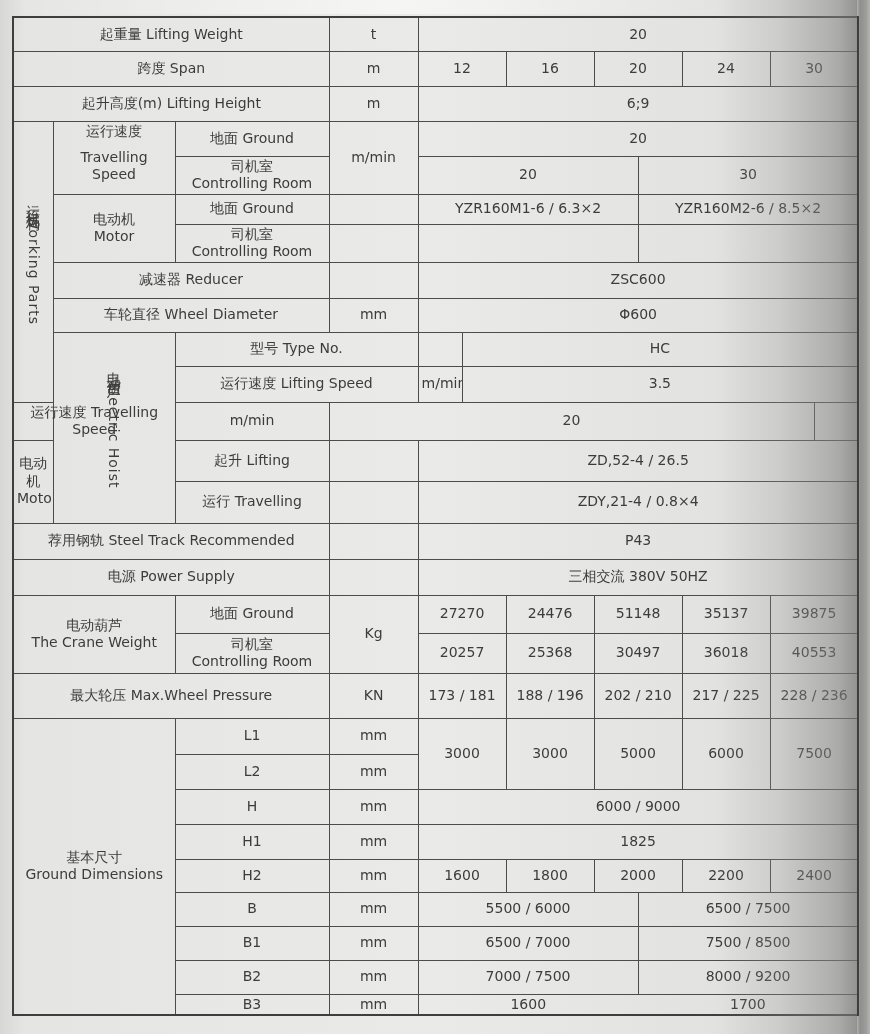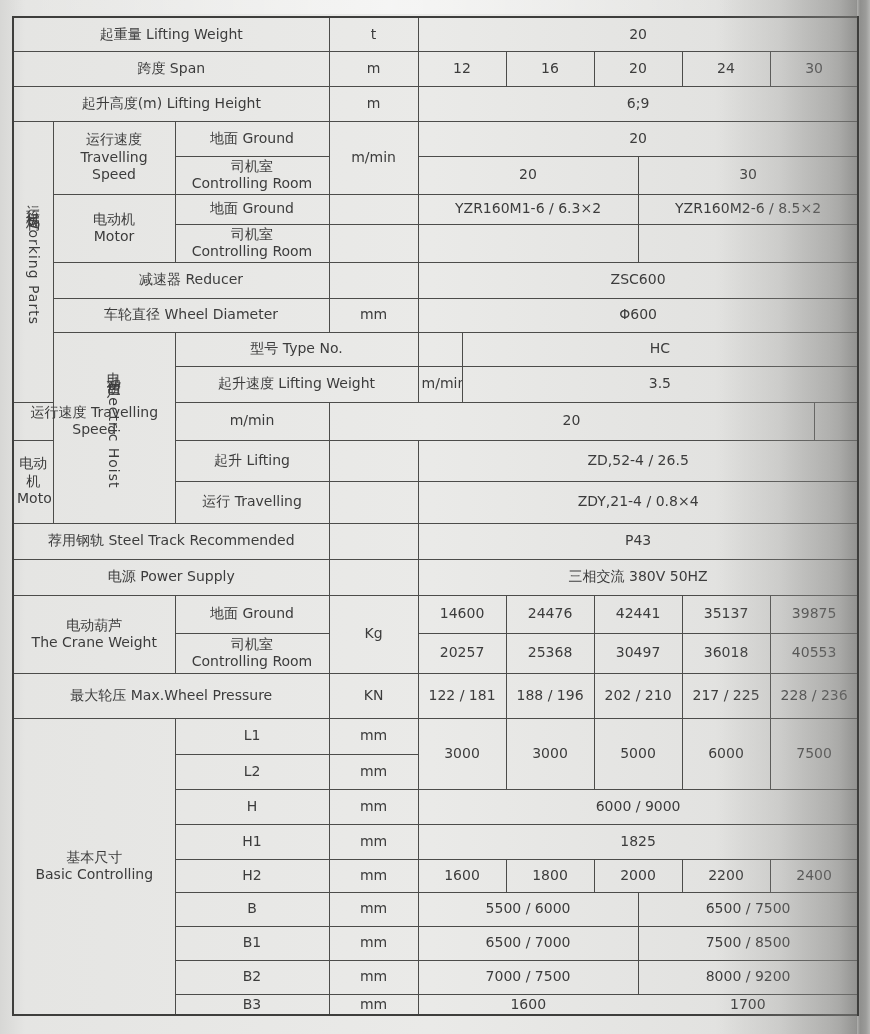--- a/index.html
+++ b/index.html
@@ -17,21 +17,21 @@
     font-size:14px;
   }
   td {
     border:1px solid #4c4c4a;
     text-align:center; vertical-align:middle;
     padding:1px 3px;
     line-height:1.25;
     overflow:hidden;
   }
   .blk { display:block; }
-  .narrow { display:block; max-width:5.4em; margin:0 auto; }
+  .narrow { display:block; max-width:5.4em; margin:8px auto; }
   
   td.vcell { padding:0; }
   .vtext { writing-mode:vertical-rl; display:inline-block; line-height:1.05; font-size:14px; }
   .vtext .cn { text-orientation:upright; letter-spacing:4px; }
   .vtext .en { text-orientation:mixed; letter-spacing:1px; }
   
   td.hideleft { border-left-style:hidden; }
   
   .fade-overlay {
     position:absolute; left:715px; top:0; width:142px; height:1034px;
@@ -147,21 +147,21 @@
   <tr style="height:34px">
     <td rowspan="5" class="vcell">
       <span class="vtext"><span class="cn">电动葫芦</span><span class="en"> </span><span class="en">Electric Hoist</span></span>
     </td>
     <td colspan="2">型号 Type No.</td>
     <td></td>
     <td colspan="10">HC</td>
   </tr>
 
   <tr style="height:36px">
-    <td colspan="2">起升速度 Lifting Weight</td>
+    <td colspan="2">运行速度 Lifting Speed</td>
     <td>m/min</td>
     <td colspan="10">3.5</td>
   </tr>
 
   <tr style="height:35px">
     <td colspan="2">运行速度 Travelling Speed</td>
     <td>m/min</td>
     <td colspan="10">20</td>
   </tr>
 
@@ -190,53 +190,53 @@
     <td colspan="10">三相交流 380V 50HZ</td>
   </tr>
 
   <tr style="height:38px">
     <td colspan="2" rowspan="2">
       <span class="blk">电动葫芦</span>
       <span class="blk">The Crane Weight</span>
     </td>
     <td>地面 Ground</td>
     <td rowspan="2">Kg</td>
-    <td colspan="2">14600</td>
+    <td colspan="2">27270</td>
     <td colspan="2">24476</td>
-    <td colspan="2">42441</td>
+    <td colspan="2">51148</td>
     <td colspan="2">35137</td>
     <td colspan="2">39875</td>
   </tr>
 
   <tr style="height:40px">
     <td>
       <span class="blk">司机室</span>
       <span class="blk">Controlling Room</span>
     </td>
     <td colspan="2">20257</td>
     <td colspan="2">25368</td>
     <td colspan="2">30497</td>
     <td colspan="2">36018</td>
     <td colspan="2">40553</td>
   </tr>
 
   <tr style="height:45px">
     <td colspan="3">最大轮压 Max.Wheel Pressure</td>
     <td>KN</td>
-    <td colspan="2">122 / 181</td>
+    <td colspan="2">173 / 181</td>
     <td colspan="2">188 / 196</td>
     <td colspan="2">202 / 210</td>
     <td colspan="2">217 / 225</td>
     <td colspan="2">228 / 236</td>
   </tr>
 
   <tr style="height:36px">
     <td colspan="2" rowspan="9">
       <span class="blk">基本尺寸</span>
-      <span class="blk">Basic Controlling</span>
+      <span class="blk">Ground Dimensions</span>
     </td>
     <td>L1</td>
     <td>mm</td>
     <td colspan="2" rowspan="2">3000</td>
     <td colspan="2" rowspan="2">3000</td>
     <td colspan="2" rowspan="2">5000</td>
     <td colspan="2" rowspan="2">6000</td>
     <td colspan="2" rowspan="2">7500</td>
   </tr>
 

